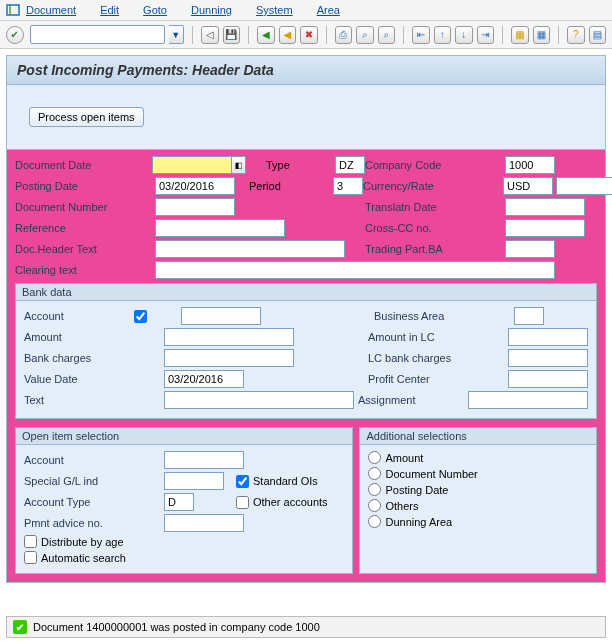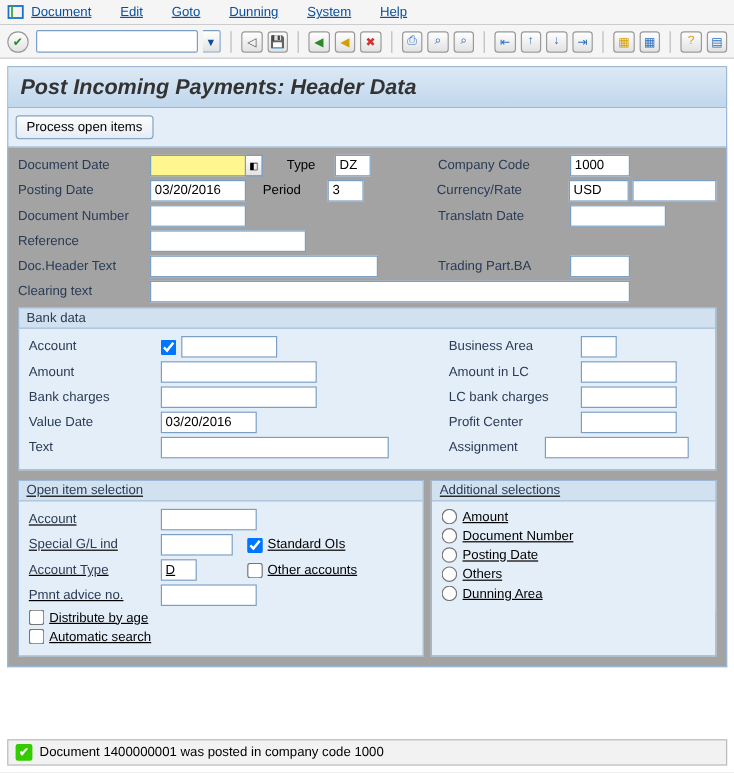--- a/index.html
+++ b/index.html
@@ -67,56 +67,57 @@
     font-size:9px;
   }
   .divider { width:1px; height:18px; background:#bbb; margin:0 4px; }
   .main {
     padding:6px;
   }
   .title-bar {
     background:linear-gradient(#dce9f5,#c1d7ec);
     border:1px solid #9cb8d4;
     padding:6px 10px;
-    font-size:18px;
+    font-size:14px;
     font-weight:bold;
     font-style:italic;
     color:#333;
   }
   .btn-row {
     background:#e4eef8;
     border-left:1px solid #9cb8d4;
     border-right:1px solid #9cb8d4;
     border-bottom:1px solid #9cb8d4;
-    padding:6px;
+    padding:22px;
   }
   .push-btn {
     border:1px solid #8aa5c2;
     border-radius:3px;
     padding:3px 8px;
     background:linear-gradient(#fdfdfd,#e4ecf4);
     cursor:pointer;
     font-size:11px;
   }
   .form-area {
-    background:#a3a3a3;
+    background:#ec4899;
     border:1px solid #9cb8d4;
     border-top:none;
     padding:6px 8px 8px 8px;
   }
   .row { display:flex; align-items:center; margin-bottom:3px; }
   .col-left { width:350px; display:flex; align-items:center; }
   .col-right { flex:1; display:flex; align-items:center; }
   .lbl { width:110px; color:#2a3b55; }
   .inp {
     height:18px;
     border:1px solid #7a9fc4;
     background:#fff;
     font-size:11px;
     padding:0 3px;
+    margin-left:30px;
   }
   .inp.highlight { background:#fff68f; }
   .inp.tiny { width:30px; }
   .inp.small { width:50px; }
   .inp.med { width:80px; }
   .inp.wide { width:190px; }
   .inp.xwide { width:400px; }
   .f4-btn {
     width:14px;height:18px;
     border:1px solid #7a9fc4;
@@ -133,21 +134,21 @@
     color:#2a3b55;
     margin-top:4px;
   }
   .section-body {
     background:#e4eef8;
     border:1px solid #9cb8d4;
     border-top:none;
     padding:6px 8px;
   }
   .two-panel { display:flex; gap:6px; margin-top:8px; }
-  .panel { flex:1; border:1px solid #9cb8d4; background:#e4eef8;text-decoration:underline;}
+  .panel { flex:1; border:1px solid #9cb8d4; background:#e4eef8;}
   .panel .section-title { border:none; border-bottom:1px solid #9cb8d4; margin-top:0;}
   .panel .section-body { border:none; }
   .chk { margin-right:4px; width:13px; height:13px; }
   .radio { margin-right:4px; }
   .statusbar {
     position:absolute;
     bottom:6px; left:6px; right:6px;
     border:1px solid #bbb;
     background:#f2f2f2;
     padding:3px 6px;
@@ -171,21 +172,21 @@
     <svg viewBox="0 0 14 14">
         <rect x="1" y="2" width="12" height="10" fill="none" stroke="#1a70c9" stroke-width="1.5"></rect>
         <path d="M4 2 L4 12" stroke="#4aa33d" stroke-width="1.5"></path>
       </svg>
   </span>
   <span class="menu-item">Document</span>
   <span class="menu-item">Edit</span>
   <span class="menu-item">Goto</span>
   <span class="menu-item">Dunning</span>
   <span class="menu-item">System</span>
-  <span class="menu-item">Help</span>
+  <span class="menu-item">Area</span>
 </div>
 
 <div class="toolbar">
   <span class="tbtn" style="color:#2a8a2a;border-radius:50%;">✔</span>
   <input class="cmd-input" style="">
   <span class="dropdown-arrow">▼</span>
   <span class="divider"></span>
   <span class="tbtn" style="color:#555;">◁</span>
   <span class="tbtn" style="color:#d68b00;">💾</span>
   <span class="divider"></span>
@@ -251,20 +252,24 @@
       </div>
       <div class="col-right">
         <span class="lbl">Translatn Date</span>
         <input class="inp med" style="">
       </div>
     </div>
     <div class="row">
       <div class="col-left">
         <span class="lbl">Reference</span>
         <input class="inp" style="width: 130px;">
+      </div>
+      <div class="col-right">
+        <span class="lbl">Cross-CC no.</span>
+        <input class="inp med" style="">
       </div>
     </div>
     <div class="row">
       <div class="col-left">
         <span class="lbl">Doc.Header Text</span>
         <input class="inp wide" style="">
       </div>
       <div class="col-right">
         <span class="lbl">Trading Part.BA</span>
         <input class="inp small" style="">

